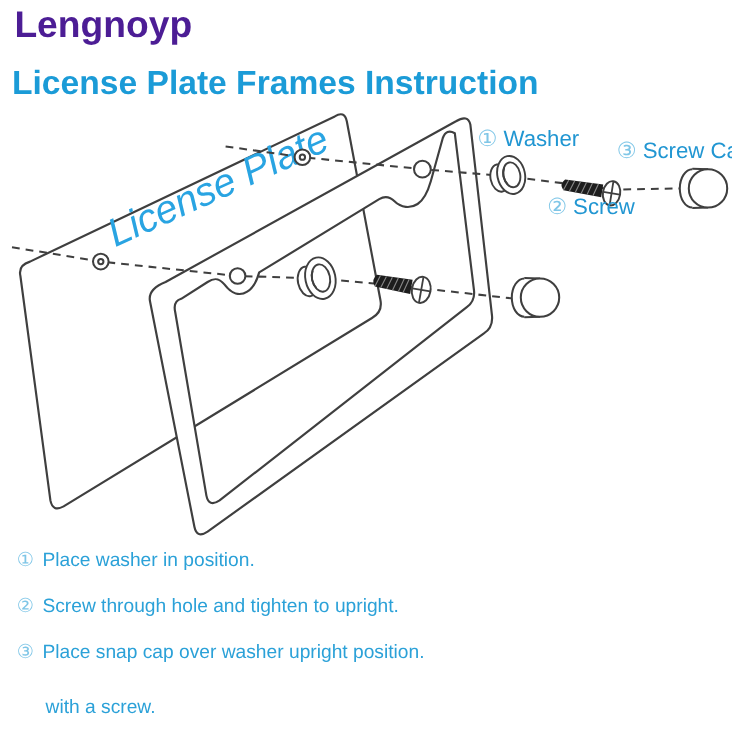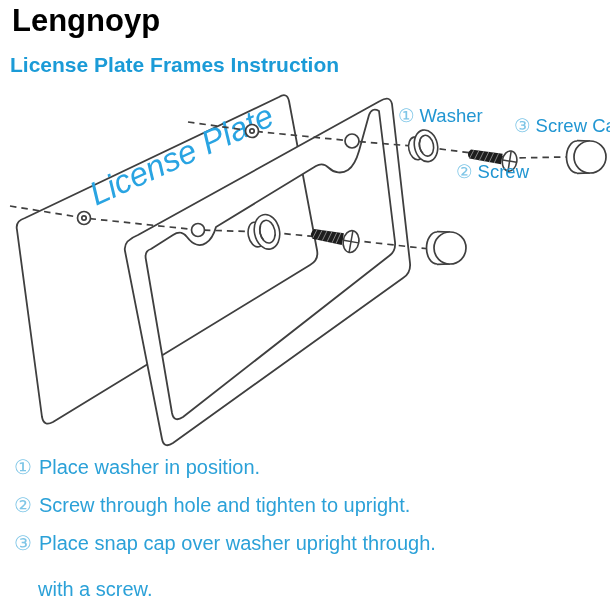--- a/index.html
+++ b/index.html
@@ -2,32 +2,32 @@
 <html><head>
 <meta charset="utf-8">
 <style>
   html,body{margin:0;padding:0}
   body{
     width:610px;height:610px;overflow:hidden;position:relative;
     background:#ffffff;font-family:"Liberation Sans",sans-serif;
   }
   .brand{
     position:absolute;left:12px;top:3px;
-    font-size:31px;font-weight:bold;color:#000000;letter-spacing:0px;
+    font-size:31px;font-weight:bold;color:#4c1d95;letter-spacing:0px;
   }
   .page-title{
     position:absolute;left:10px;top:53px;
-    font-size:21px;font-weight:bold;color:#1b9bd7;
+    font-size:28px;font-weight:bold;color:#1b9bd7;
   }
   #diagram{position:absolute;left:0;top:0;z-index:0}
   .instructions{
     position:absolute;left:14px;top:456px;width:560px;z-index:1;
   }
   .inst{
-    color:#2ba1d8;font-size:20px;line-height:23px;
+    color:#2ba1d8;font-size:16px;line-height:23px;
     margin:0 0 15px 0;padding-left:24px;text-indent:-24px;
   }
   .inst .num{color:#7fc6e7;margin-right:7px}
   
   .plate-label{
     font-family:"Liberation Sans",sans-serif;
     font-style:italic;font-size:33px;fill:#29a4e2;
   }
   .callout{font-family:"Liberation Sans",sans-serif;font-size:18.5px}
   .callout .cnum{fill:#7fc6e7}
@@ -155,17 +155,17 @@
 </svg>
 
 <div class="instructions">
   <div class="inst">
     <span class="num">①</span><span>Place washer in position.</span>
   </div>
   <div class="inst">
     <span class="num">②</span><span>Screw through hole and tighten to upright.</span>
   </div>
   <div class="inst">
-    <span class="num">③</span><span>Place snap cap over washer upright through.</span><br>
+    <span class="num">③</span><span>Place snap cap over washer upright position.</span><br>
     <br>
     <span>with a screw.</span>
   </div>
 </div>
 
 </body></html>

